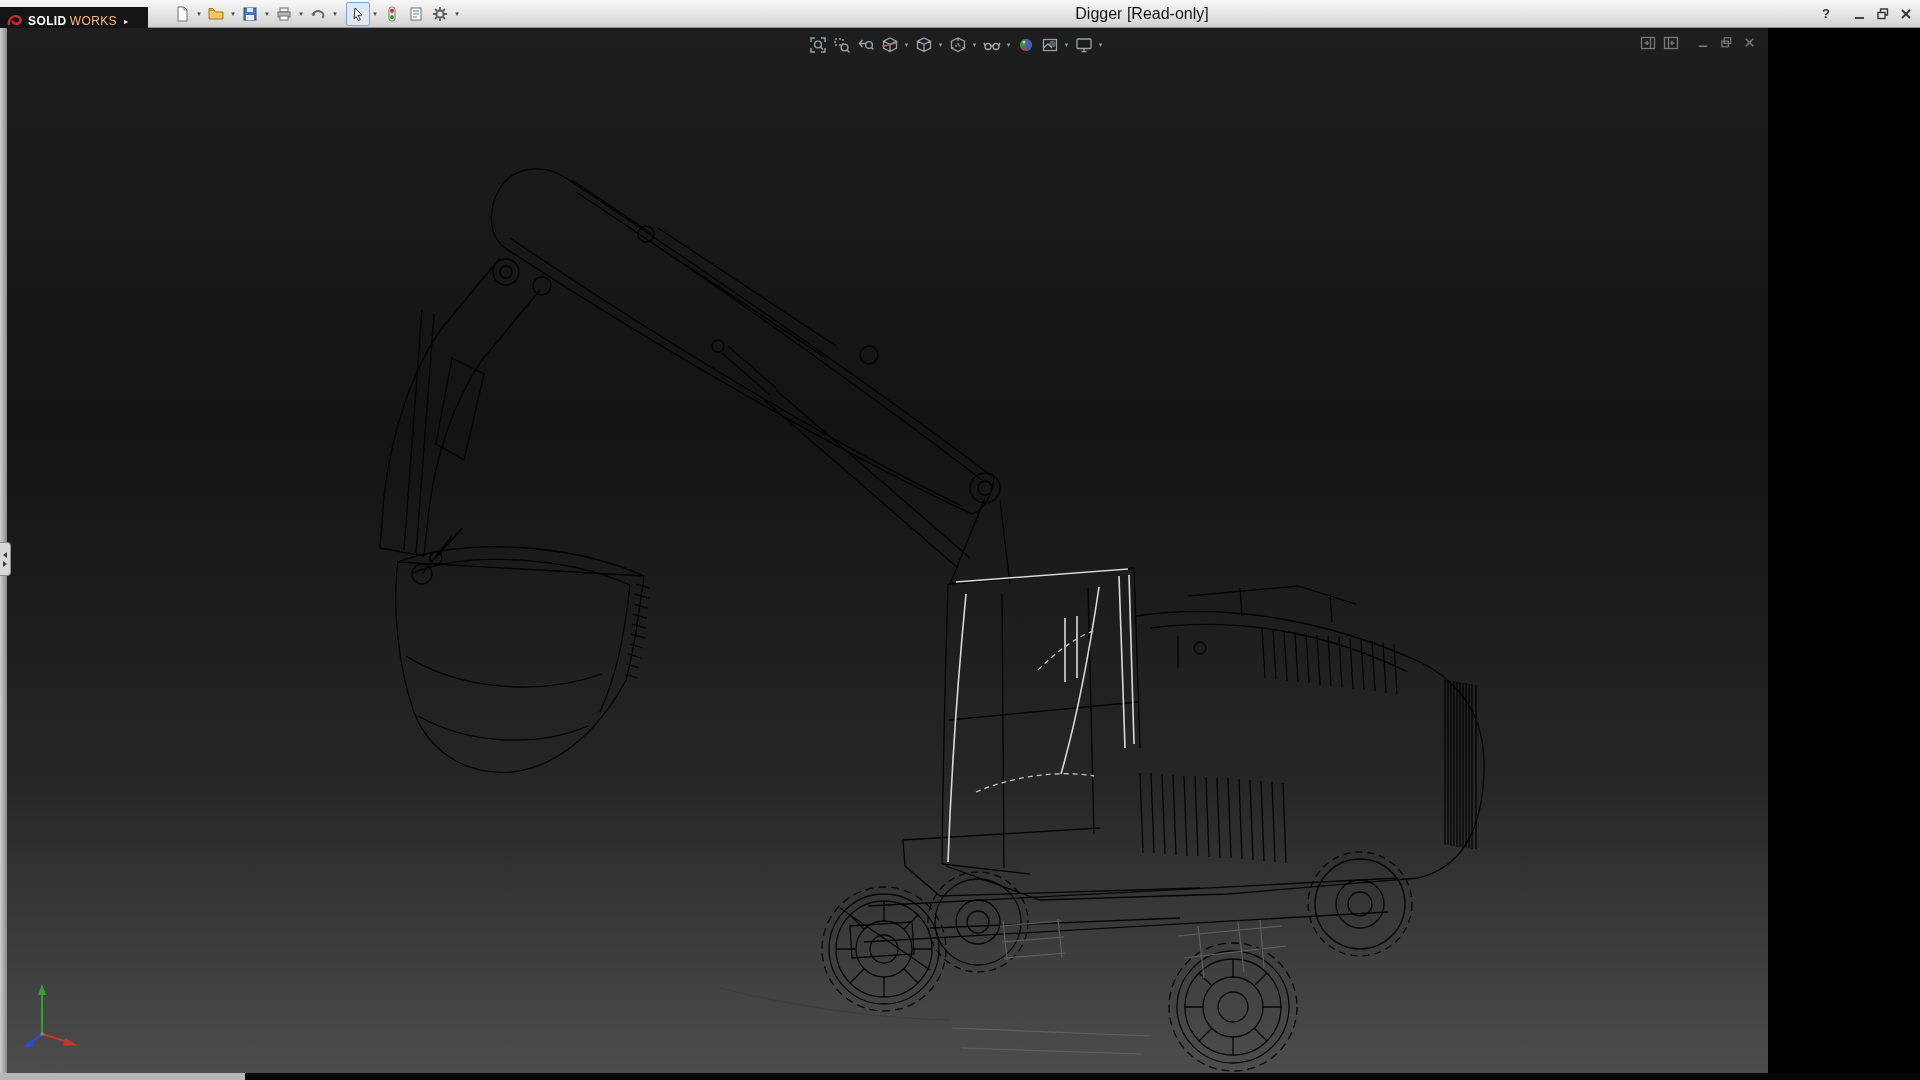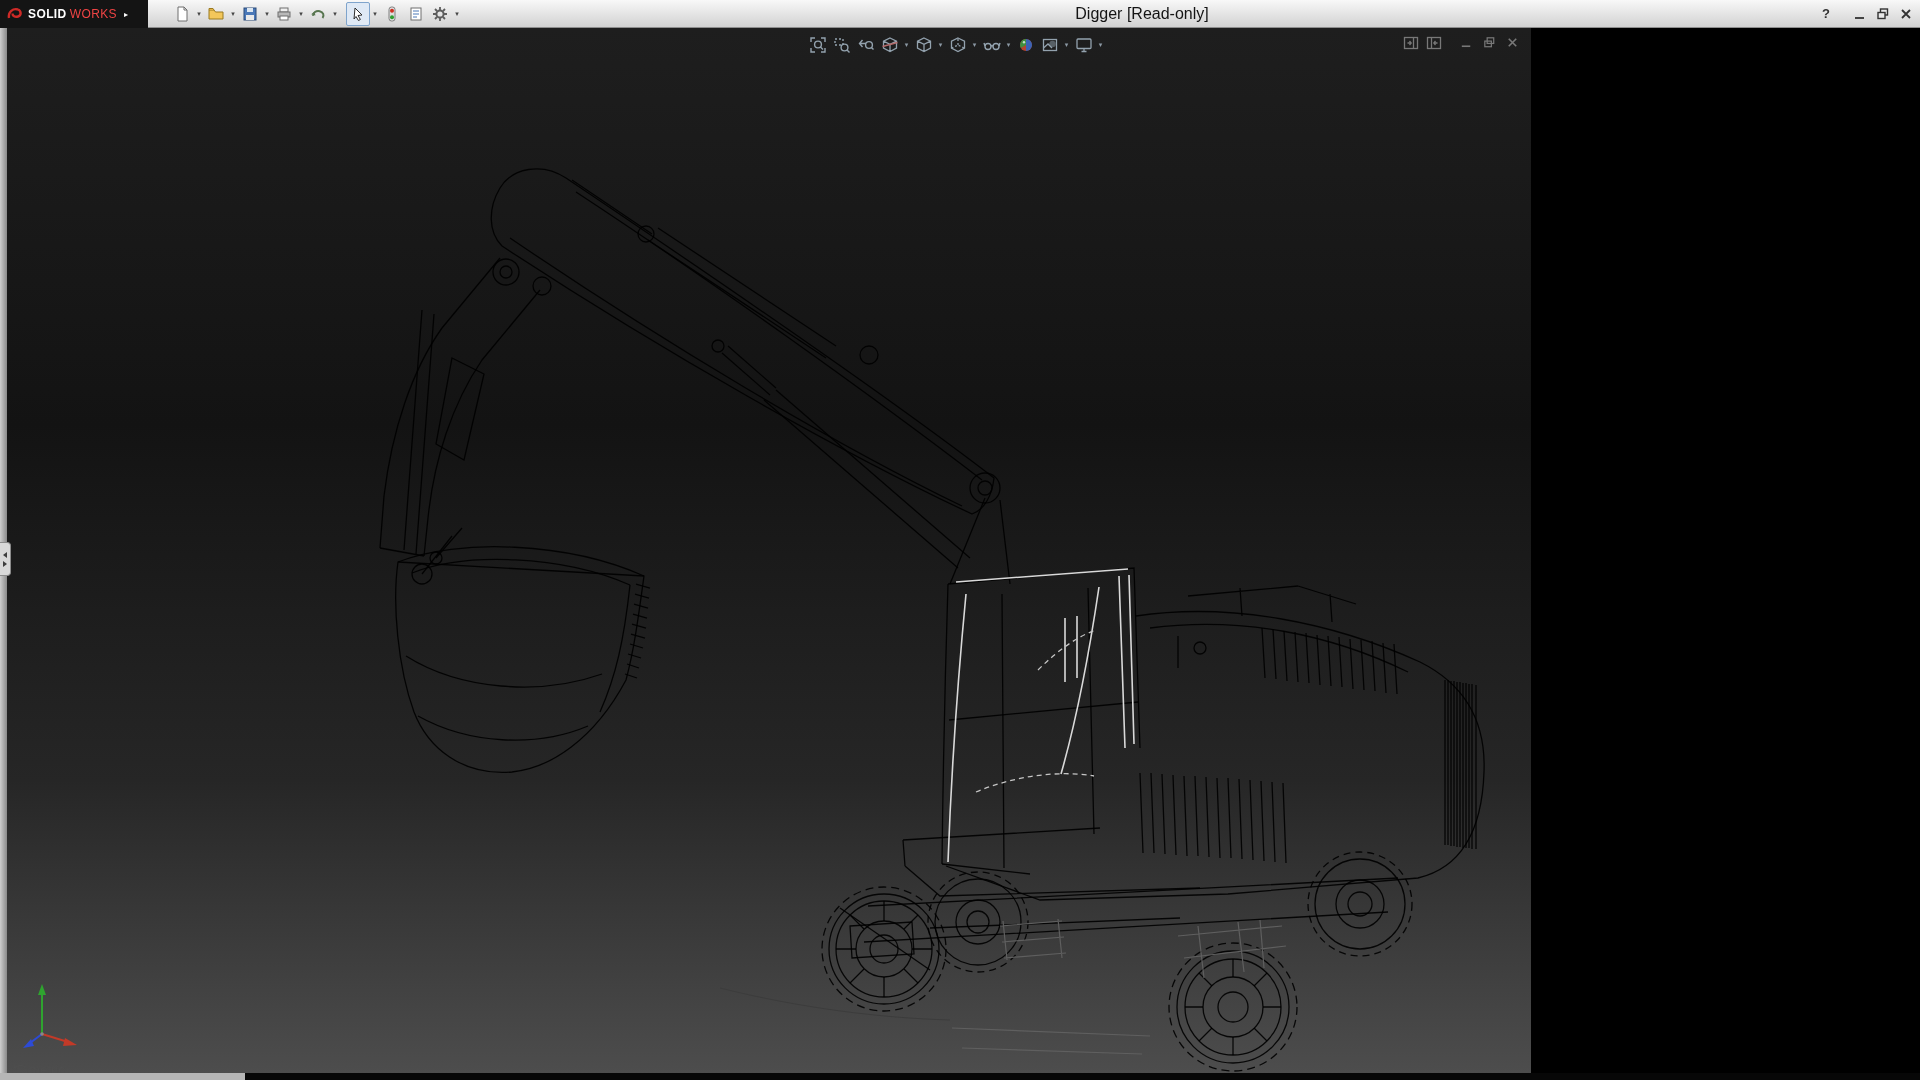--- a/index.html
+++ b/index.html
@@ -2,40 +2,40 @@
 <html><head>
 <meta charset="utf-8">
 <style>
   *{margin:0;padding:0;box-sizing:border-box}
   html,body{width:1920px;height:1080px;overflow:hidden;background:#000}
   #app{position:relative;width:1920px;height:1080px;font-family:"Liberation Sans",sans-serif}
 
   
   .titlebar{position:absolute;left:0;top:0;width:1920px;height:28px;
     background:linear-gradient(#f8f8f8,#d2d2d2);border-bottom:1px solid #8e8e8e}
-  .brand{position:absolute;left:0;top:0;width:148px;height:28px;background:#141414;
+  .brand{position:absolute;left:0;top:7px;width:148px;height:28px;background:#141414;
     display:flex;align-items:center;gap:3px;padding:0 20px 0 5px;color:#fff}
   .brand-bold{font-weight:700;font-size:12px;letter-spacing:.4px}
-  .brand-light{font-weight:400;font-size:12px;letter-spacing:.4px;color:#ef4444}
+  .brand-light{font-weight:400;font-size:12px;letter-spacing:.4px;color:#fdba74}
   .menu-arrow{color:#fff;font-size:8px;margin-left:auto;cursor:pointer}
   .tools{position:absolute;left:170px;top:2px;height:24px;display:flex;align-items:center}
   .tool-btn{width:24px;height:24px;display:flex;align-items:center;justify-content:center;
     border:1px solid transparent;border-radius:2px;cursor:pointer}
   .tool-btn.active{background:#dfe9f5;border-color:#7fa4cc}
   .tb-caret{font-size:7px;color:#454545;width:10px;text-align:center;cursor:pointer}
   .gap6{width:6px}
   .title{position:absolute;left:1142px;top:0;transform:translateX(-50%);
     line-height:28px;font-size:16px;color:#141414;white-space:nowrap}
   .help{position:absolute;left:1816px;top:0;line-height:28px;font-size:13px;font-weight:700;
     color:#333;width:20px;text-align:center;cursor:pointer}
   .win-buttons{position:absolute;right:5px;top:5px;display:flex;gap:5px}
   .win-btn{width:18px;height:18px;display:flex;align-items:center;justify-content:center;cursor:pointer}
 
   
-  .viewport{position:absolute;left:0;top:28px;width:1531px;height:1045px;overflow:hidden;
+  .viewport{position:absolute;left:0;top:28px;width:1768px;height:1045px;overflow:hidden;
     background:linear-gradient(180deg,#1e1e1e 0%,#131313 38%,#262626 72%,#4d4d4d 100%)}
   .model-svg{position:absolute;left:0;top:0}
 
   .headsup{position:absolute;left:806px;top:5px;display:flex;align-items:center;gap:1px}
   .hu-btn{width:23px;height:23px;display:flex;align-items:center;justify-content:center;
     border-radius:2px;cursor:pointer}
   .hu-caret{font-size:7px;color:#8b98a4;width:9px;text-align:center;cursor:pointer}
 
   .doc-controls{position:absolute;right:10px;top:6px;display:flex;align-items:center;gap:6px}
   .doc-group2{display:flex;gap:6px;margin-left:10px}

